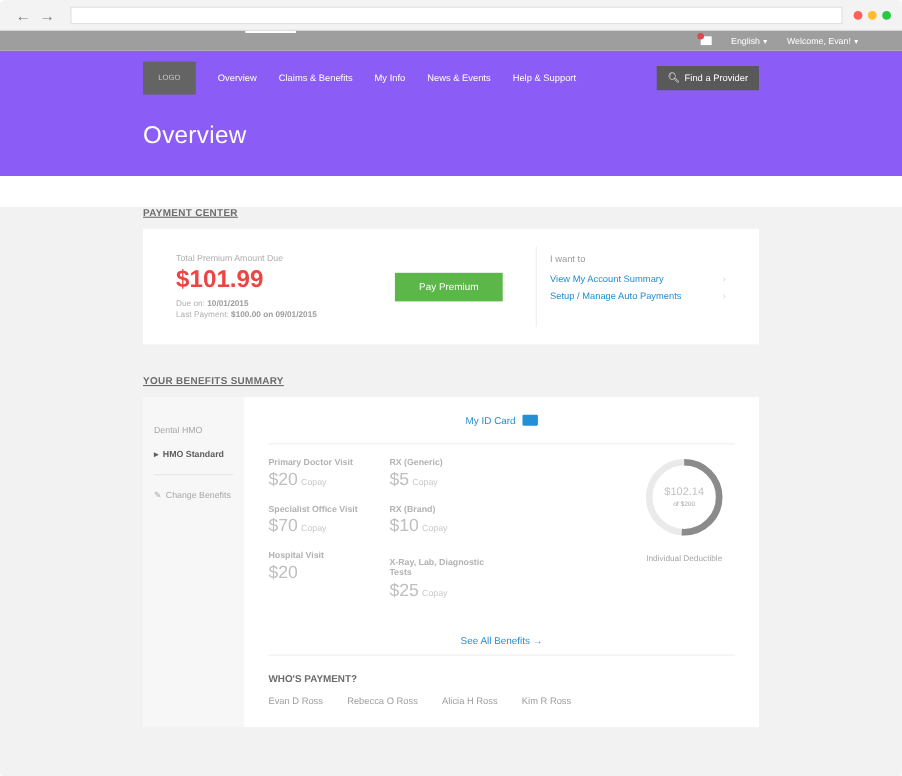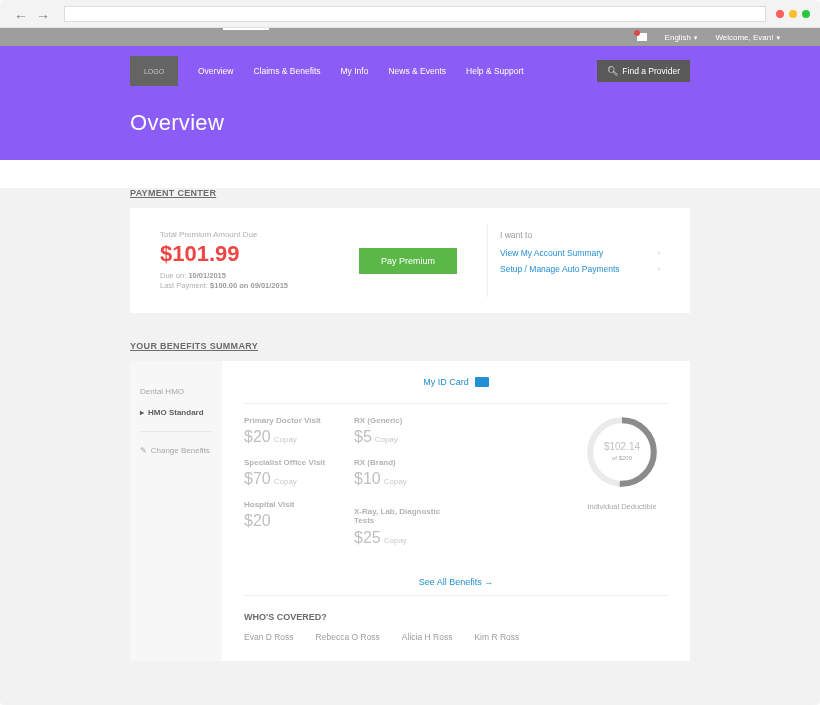--- a/index.html
+++ b/index.html
@@ -192,21 +192,21 @@
                 <div class="g-cap">Individual Deductible</div>
               </div>
             </div>
           </div>
 
           <div class="see-all">
             <span>See All Benefits</span>
             <span> →</span>
           </div>
 
-          <div class="covered-h">WHO'S COVERED?</div>
+          <div class="covered-h">WHO'S PAYMENT?</div>
           <div class="covered-list">
             <span>Evan D Ross</span>
             <span>Rebecca O Ross</span>
             <span>Alicia H Ross</span>
             <span>Kim R Ross</span>
           </div>
         </div>
       </div>
     </div>
   </div>

